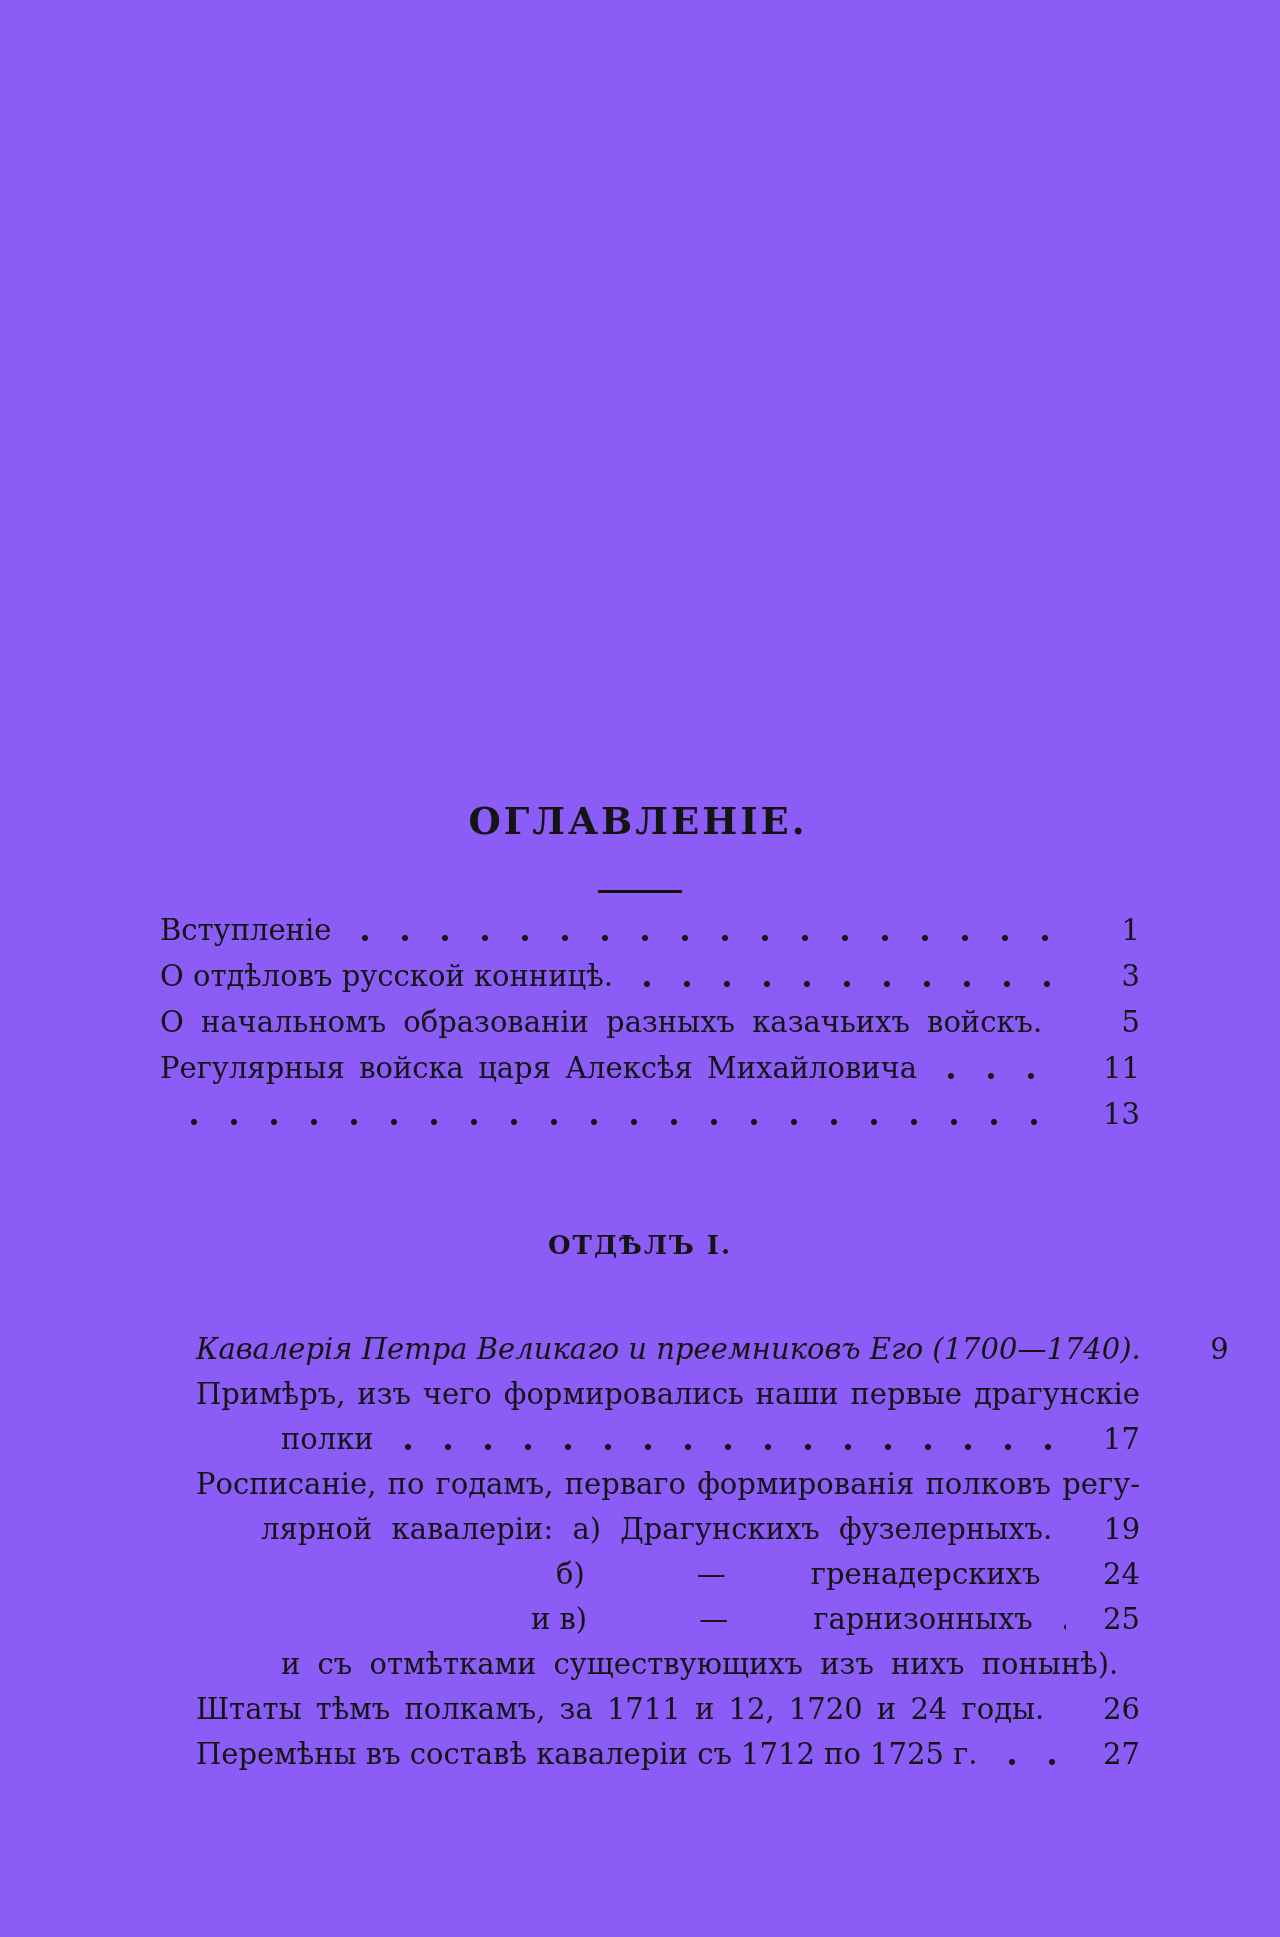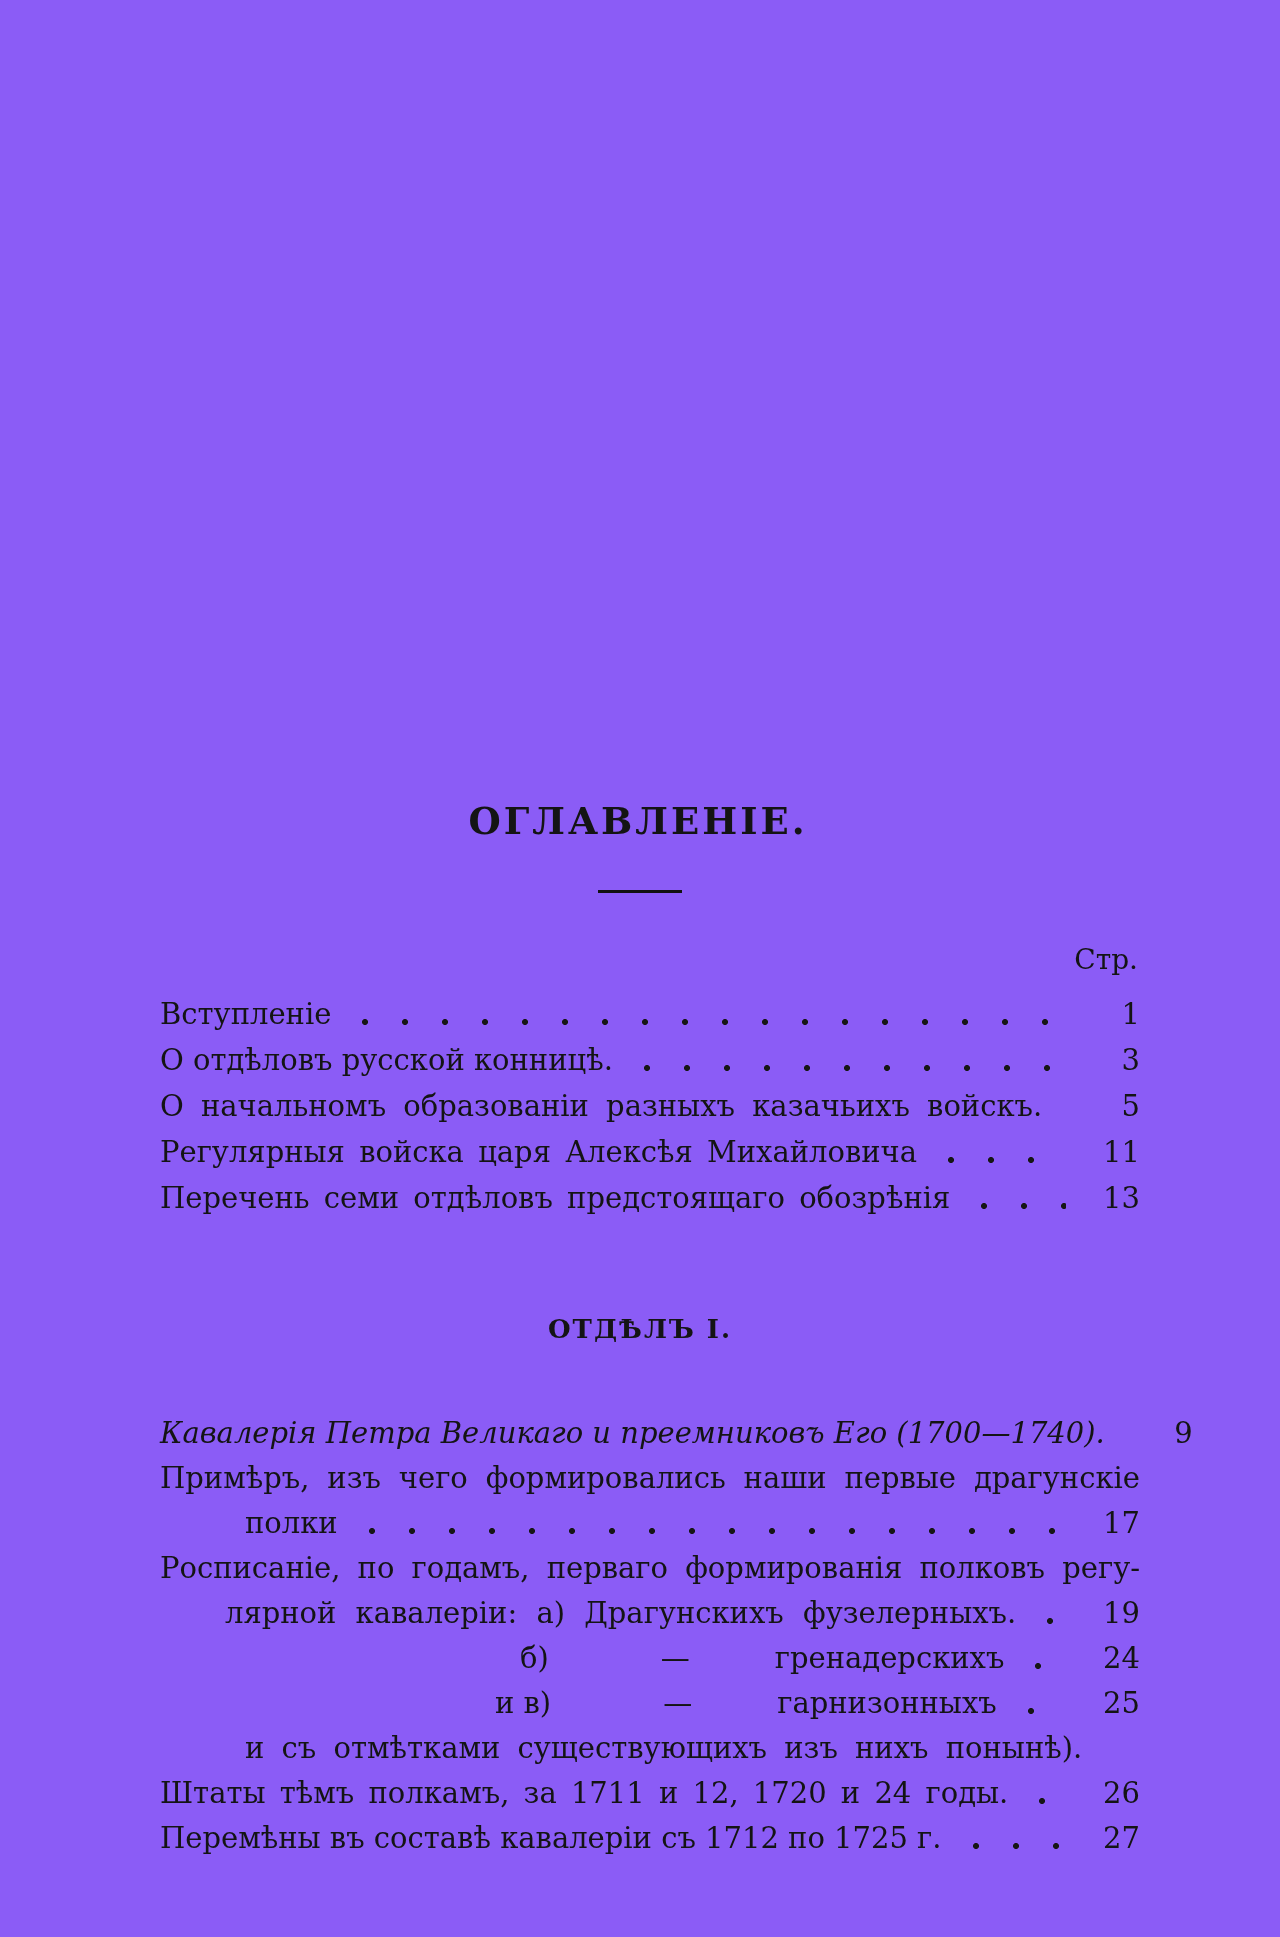--- a/index.html
+++ b/index.html
@@ -54,21 +54,21 @@
     margin-top: 88px;
     text-align: center;
     font-size: 26px;
     font-weight: bold;
     letter-spacing: 2px;
     line-height: 40px;
     transform: translateX(-10px);
   }
 
   .toc-b { margin-top: 62px; }
-  .toc-b .row { line-height: 45px; }
+  .toc-b .row { line-height: 45px; margin-left: 36px; }
 
   .row {
     display: flex;
     align-items: baseline;
     font-size: 29px;
   }
 
   .row.cont { display: block; }
 
   .label { white-space: nowrap; }
@@ -114,21 +114,20 @@
 </head>
 <body>
 
 <div class="page">
   <div class="content">
 
     <div class="doc-title">ОГЛАВЛЕНІЕ.</div>
 
     <div class="divider"></div>
 
-    <div class="col-header">Стр.</div>
 
     <div class="toc toc-a">
 
       <div class="row">
         <span class="label">Вступленіе</span>
         <span class="leader"></span>
         <span class="pagenum">1</span>
       </div>
 
       <div class="row">
@@ -143,21 +142,20 @@
         <span class="pagenum">5</span>
       </div>
 
       <div class="row">
         <span class="label ws-5">Регулярныя войска царя Алексѣя Михайловича</span>
         <span class="leader"></span>
         <span class="pagenum">11</span>
       </div>
 
       <div class="row">
-        <span class="label ws-5">Перечень семи отдѣловъ предстоящаго обозрѣнія</span>
         <span class="leader"></span>
         <span class="pagenum">13</span>
       </div>
 
     </div>
 
     <div class="section-heading">ОТДѢЛЪ I.</div>
 
     <div class="toc toc-b">
 

